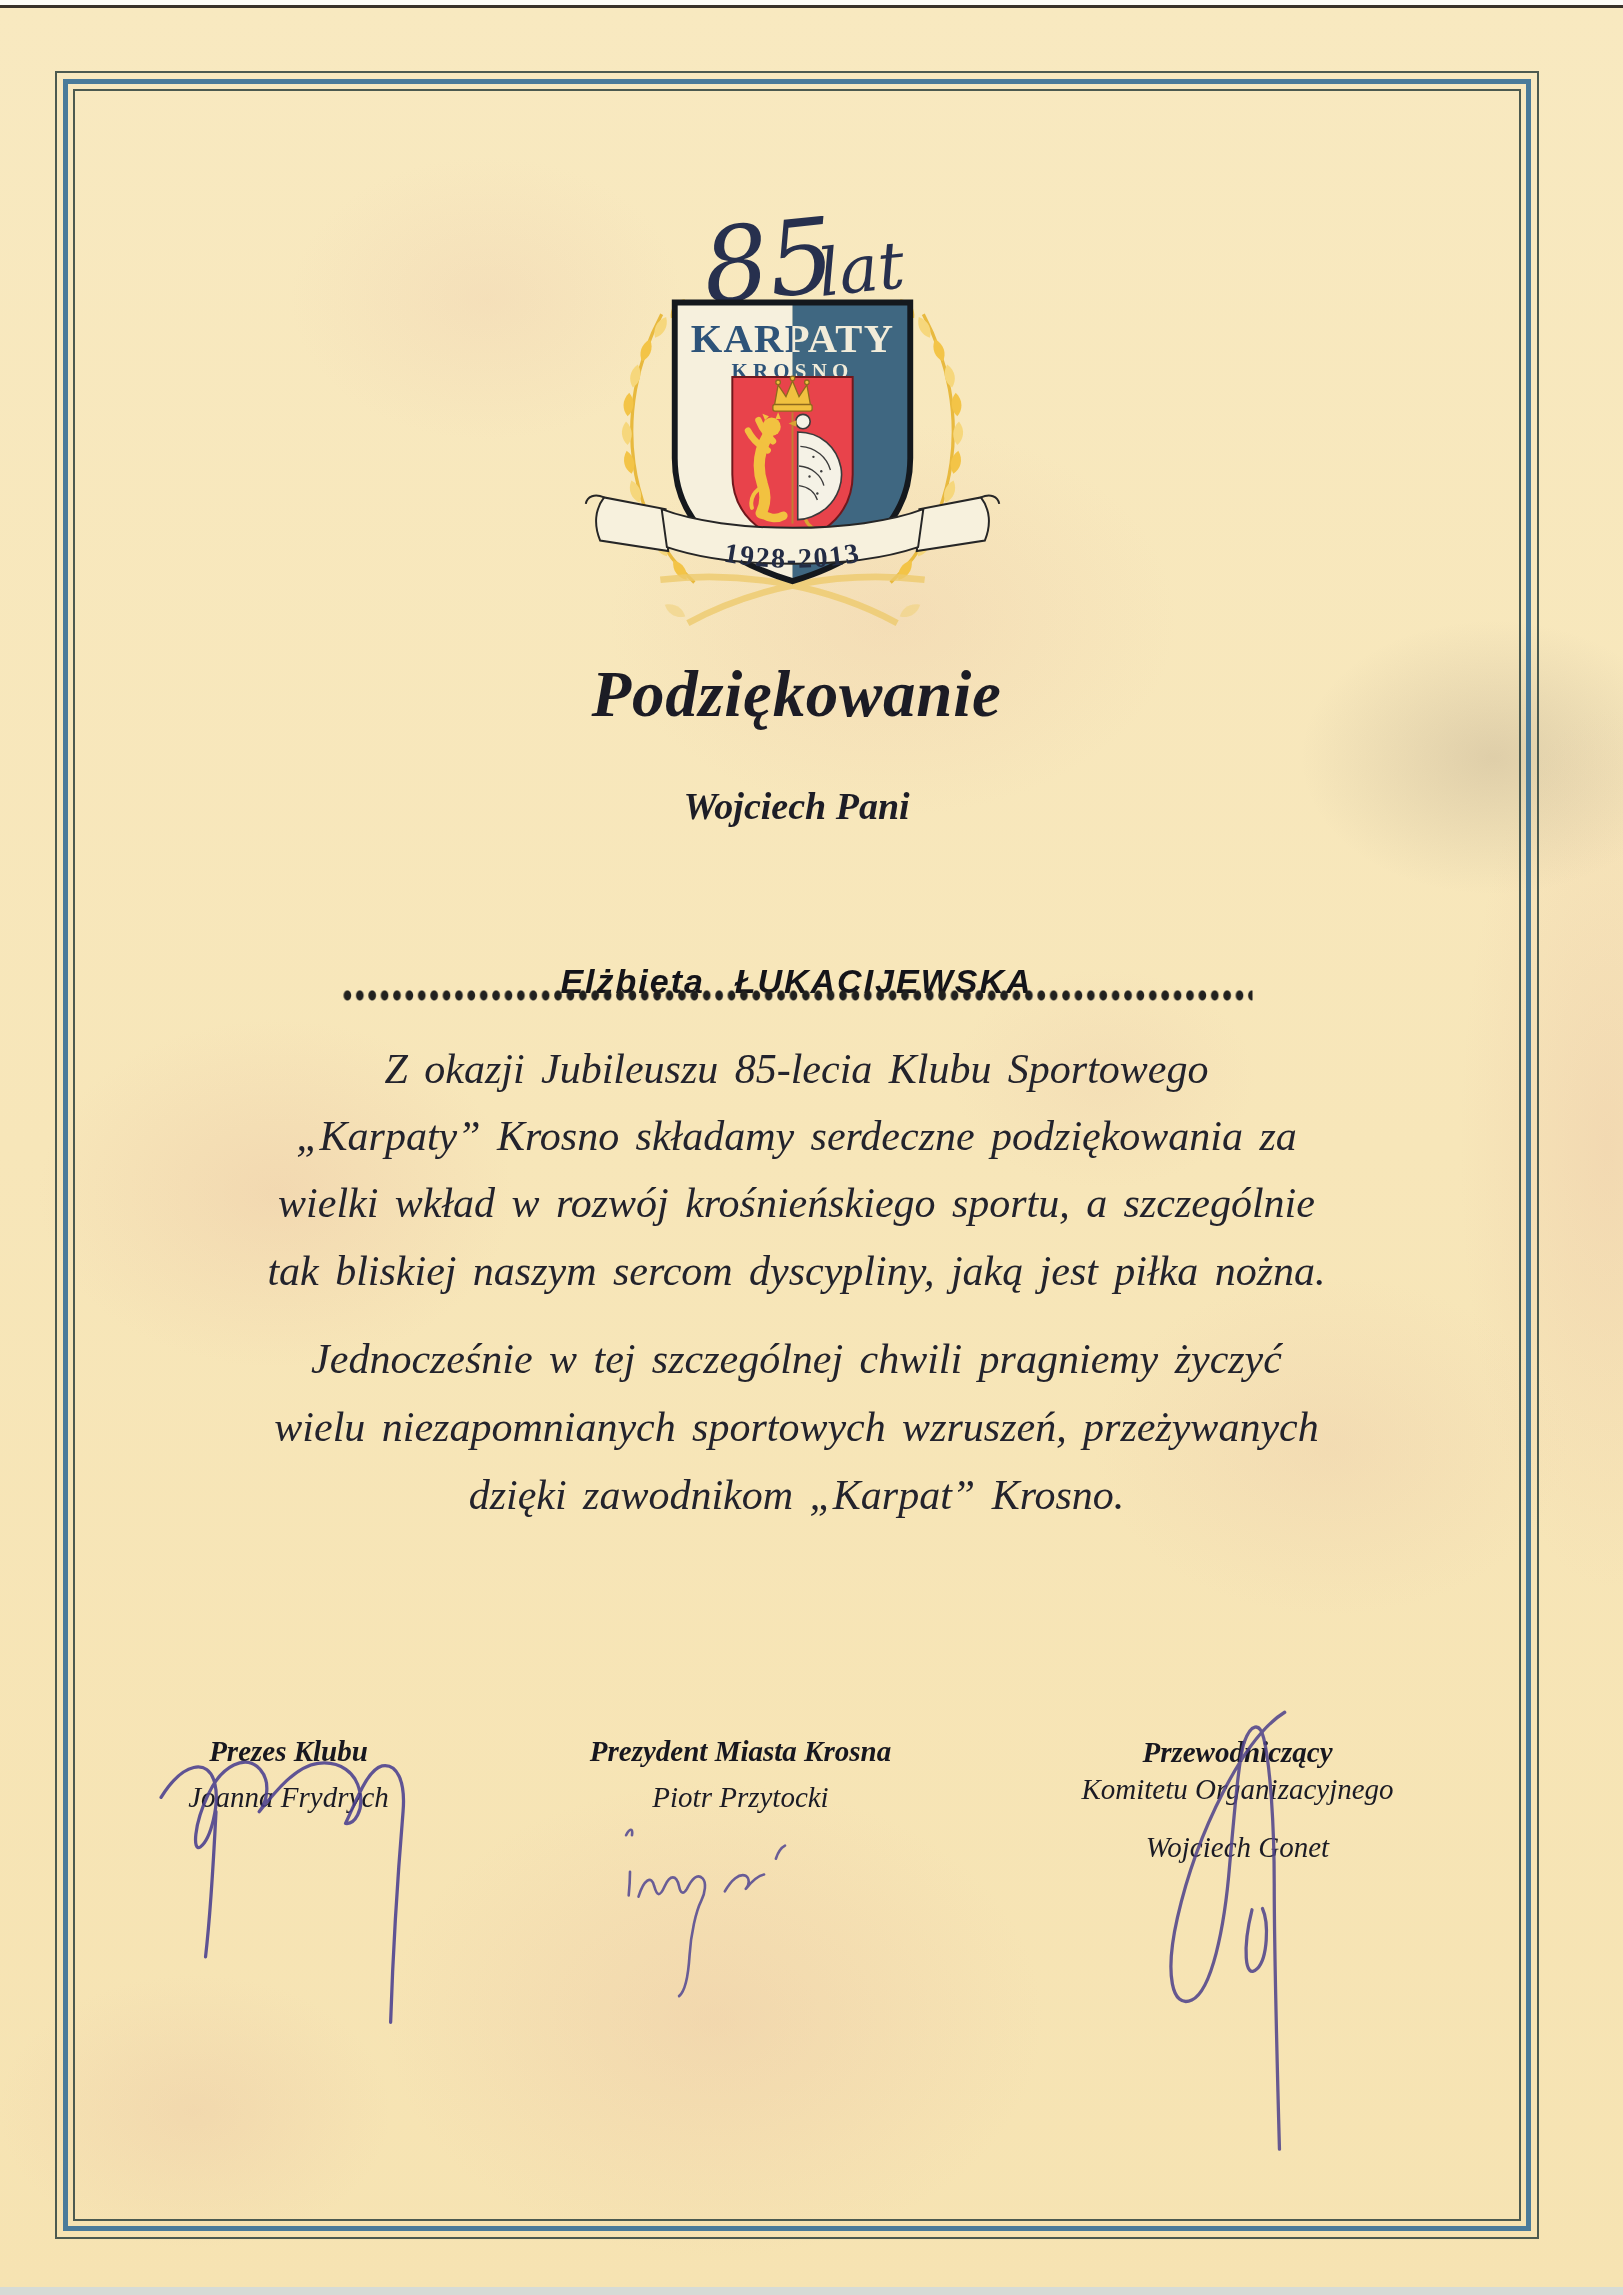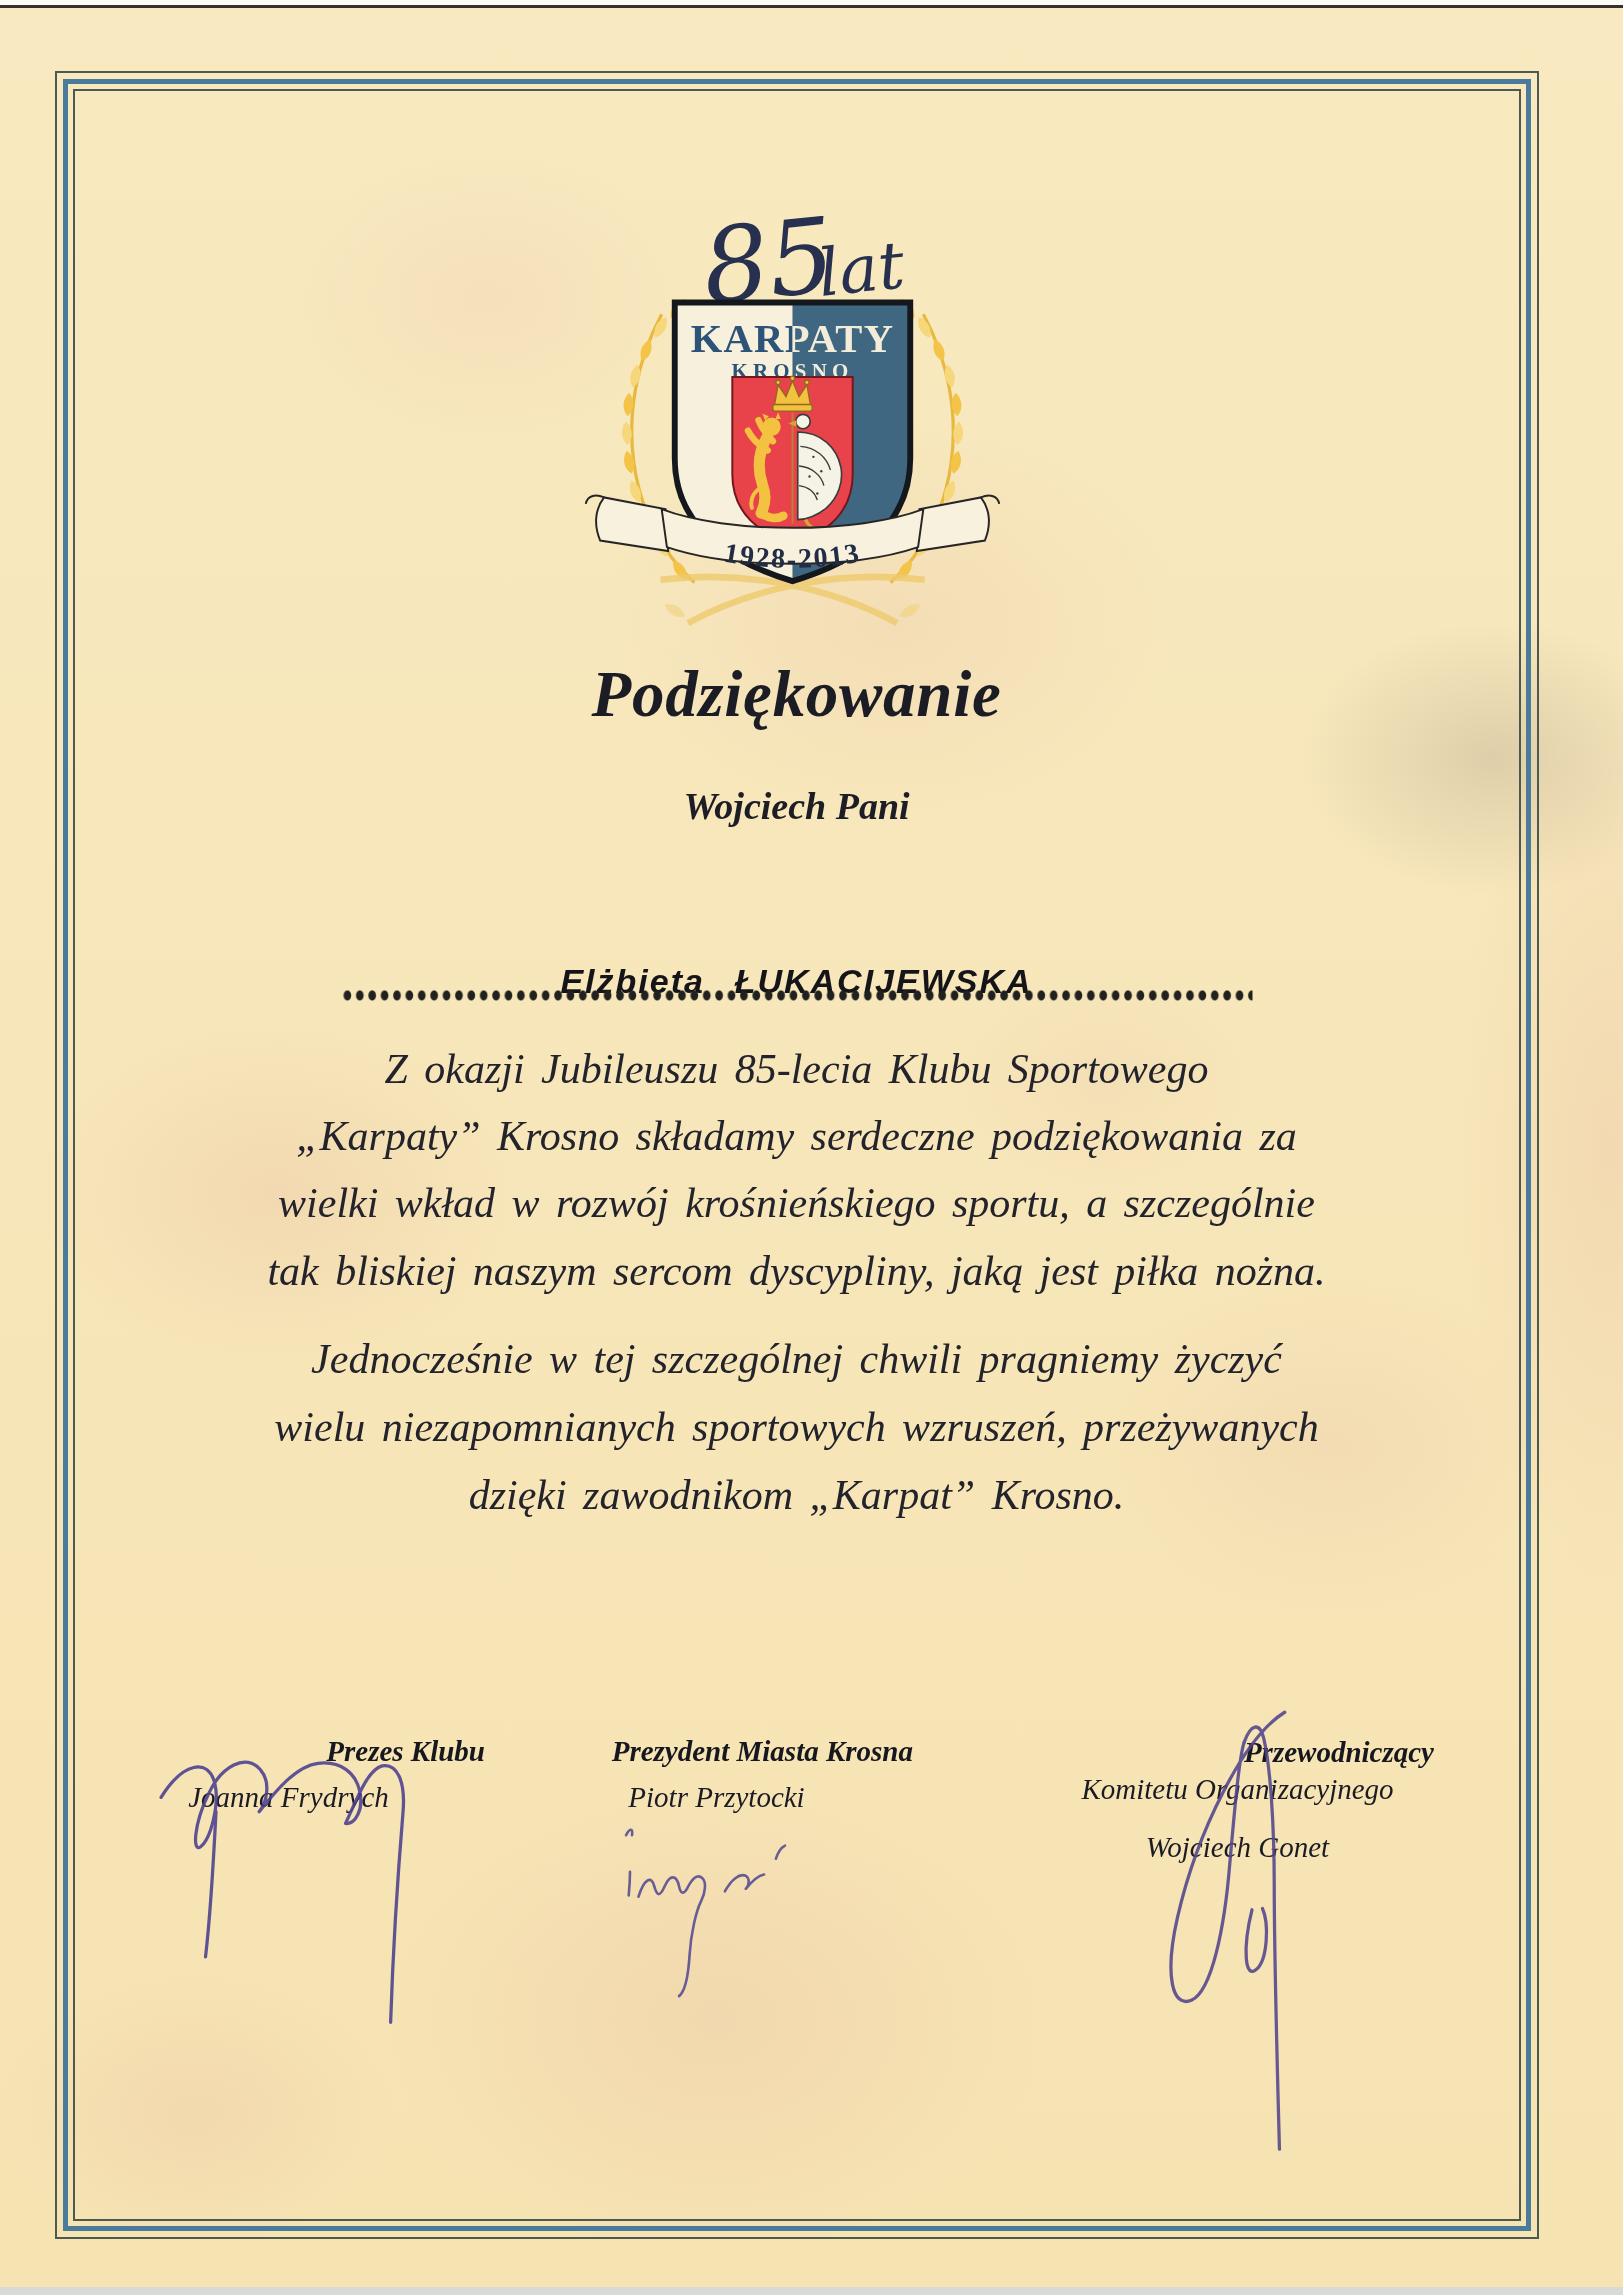--- a/index.html
+++ b/index.html
@@ -44,23 +44,23 @@
     width:911px;height:10.5px;
     background:radial-gradient(3.9px 4.9px at 5.9px 5.2px,#21211f 3.3px,rgba(0,0,0,0) 4.3px);
     background-size:12.4px 10.5px;background-repeat:repeat-x;
   }
   .bodyline{font-size:42px;font-style:italic;color:#23232c;word-spacing:5.9px;white-space:nowrap;}
   .p1-0{top:1045px;} .p1-1{top:1112px;} .p1-2{top:1179px;} .p1-3{top:1247px;}
   .p2-0{top:1335px;} .p2-1{top:1403px;} .p2-2{top:1471px;}
 
   .sigcol{position:absolute;text-align:center;width:393px;}
   .sig-left{left:92px;top:1734px;}
-  .sig-mid{left:520px;top:1734px;}
+  .sig-mid{left:544px;top:1734px;}
   .sig-right{left:1041px;top:1735px;}
-  .sig-role{font-size:29px;font-weight:bold;font-style:italic;color:#17171f;line-height:1.2;text-align:right;}
+  .sig-role{font-size:29px;font-weight:bold;font-style:italic;color:#17171f;line-height:1.2;}
   .sig-role2{font-size:29px;font-style:italic;color:#1b1b24;line-height:1.2;margin-top:2px;}
   .sig-name{font-size:29px;font-style:italic;color:#1b1b24;margin-top:11.8px;}
   .sig-name-low{margin-top:24px;}
 
   .ink-overlay{position:absolute;left:0;top:0;width:1623px;height:2295px;pointer-events:none;}
 </style>
 </head>
 <body>
 
 <div class="page">

